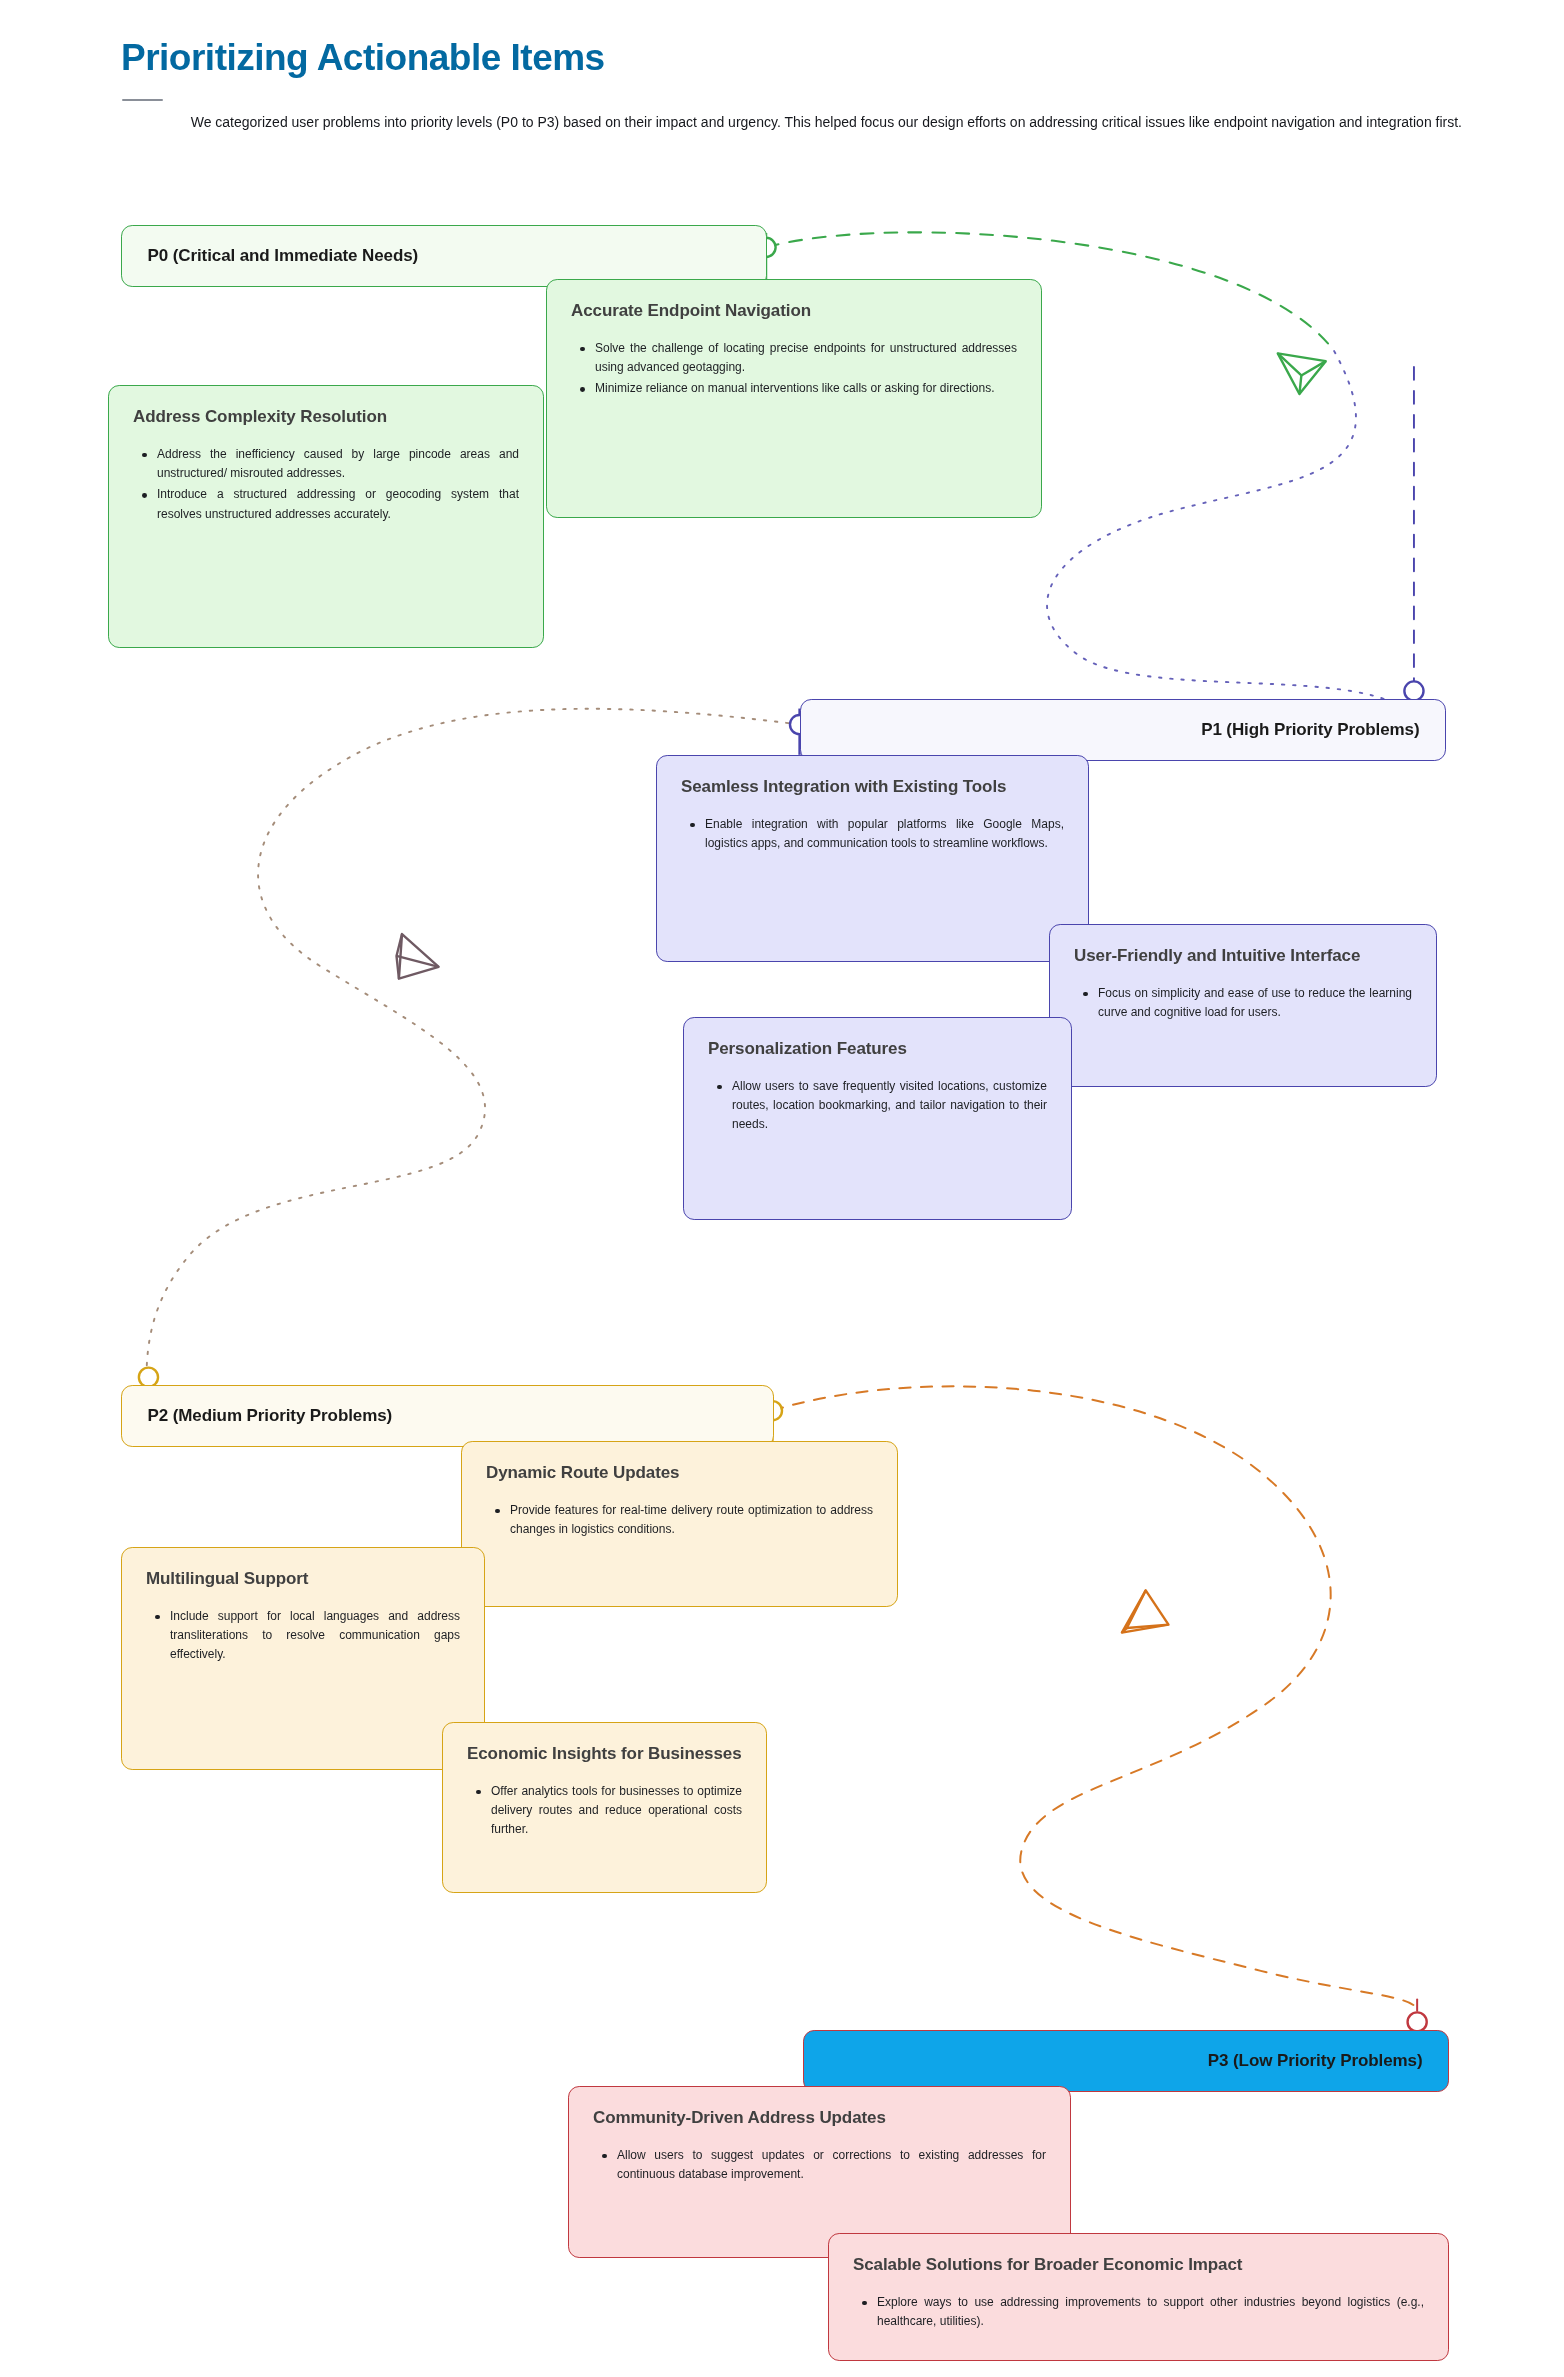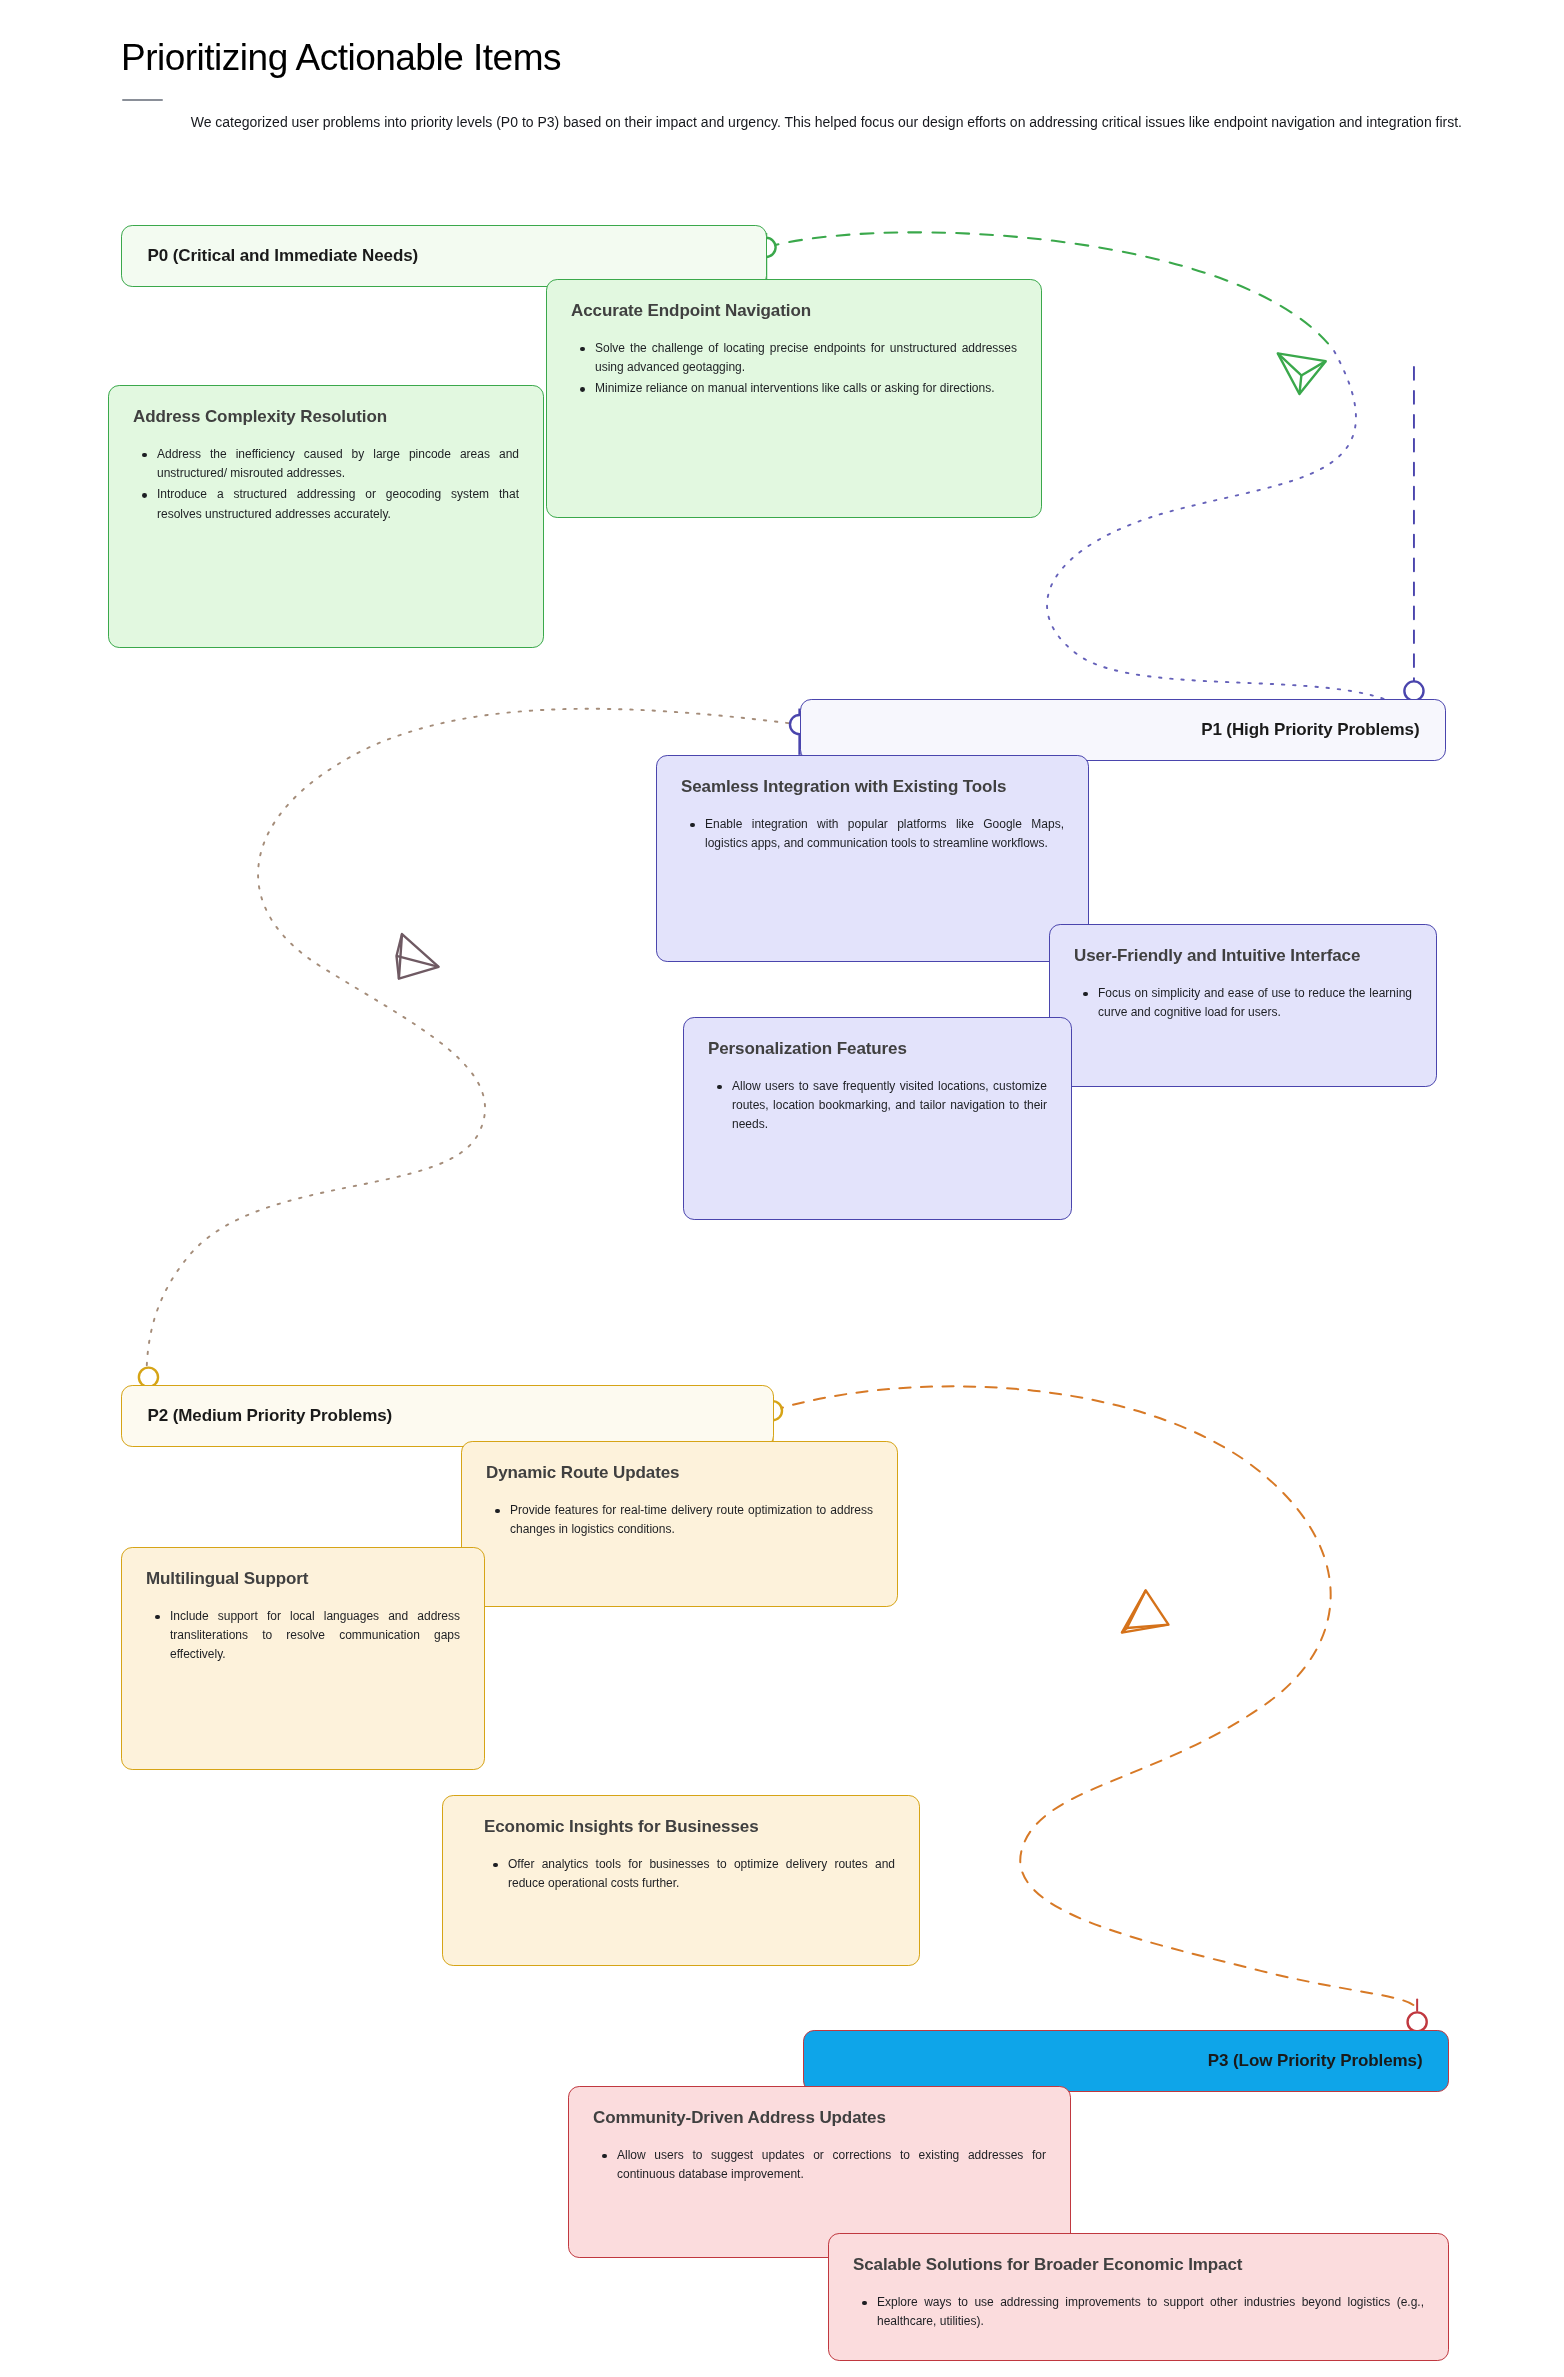--- a/index.html
+++ b/index.html
@@ -6,21 +6,21 @@
   body{
     width:1564px;height:2377px;position:relative;overflow:hidden;
     font-family:"Liberation Sans","DejaVu Sans",sans-serif;
     color:#1a1a1a;
   }
   #stage{position:absolute;left:0;top:0;width:1564px;height:2377px;}
 
   
   .page-title{
     position:absolute;left:121px;top:37px;
-    font-size:37px;font-weight:400;letter-spacing:-0.5px;color:#000000;
+    font-size:37px;font-weight:700;letter-spacing:-0.5px;color:#0369a1;
     white-space:nowrap;
   }
   .title-rule{
     position:absolute;left:122px;top:99px;width:41px;height:2.4px;
     background:#8a8f98;border-radius:1.6px;
   }
   .page-sub{
     position:absolute;left:121px;top:112px;width:1341px;
     font-size:14px;line-height:1.45;color:#16181d;font-weight:400;text-align:right;
   }
@@ -198,21 +198,21 @@
 
   <div class="card y-body" style="left:121px;top:1539px;width:364px;height:223px;">
     <div class="card-body">
       <div class="card-title">Multilingual Support</div>
       <ul class="bl">
         <li>Include support for local languages and address transliterations to resolve communication gaps effectively.</li>
       </ul>
     </div>
   </div>
 
-  <div class="card y-body" style="left:442px;top:1787px;width:478px;height:171px;padding-left:17px;">
+  <div class="card y-body" style="left:442px;top:1714px;width:325px;height:171px;">
     <div class="card-body">
       <div class="card-title">Economic Insights for Businesses</div>
       <ul class="bl">
         <li>Offer analytics tools for businesses to optimize delivery routes and reduce operational costs further.</li>
       </ul>
     </div>
   </div>
 
   <div class="card r-head hdr right" style="left:803px;top:2022px;width:646px;height:62px;">
     <span>P3 (Low Priority Problems)</span>

